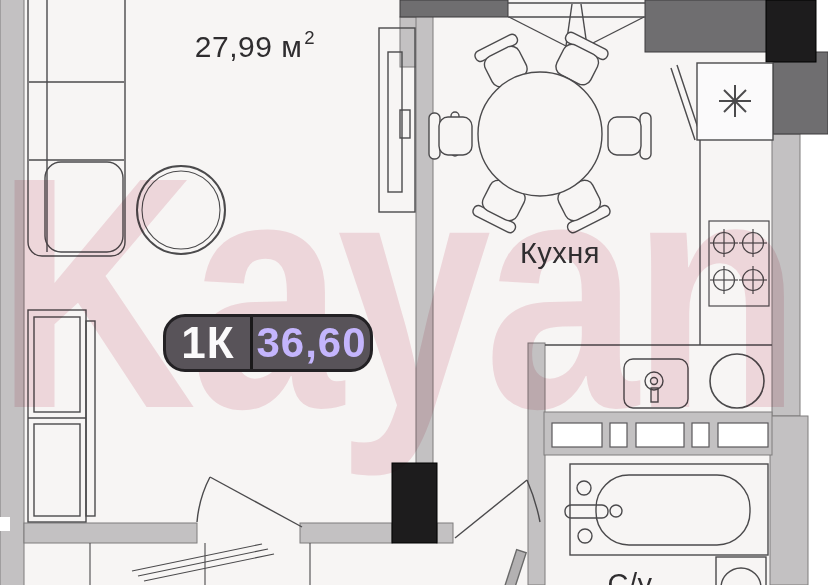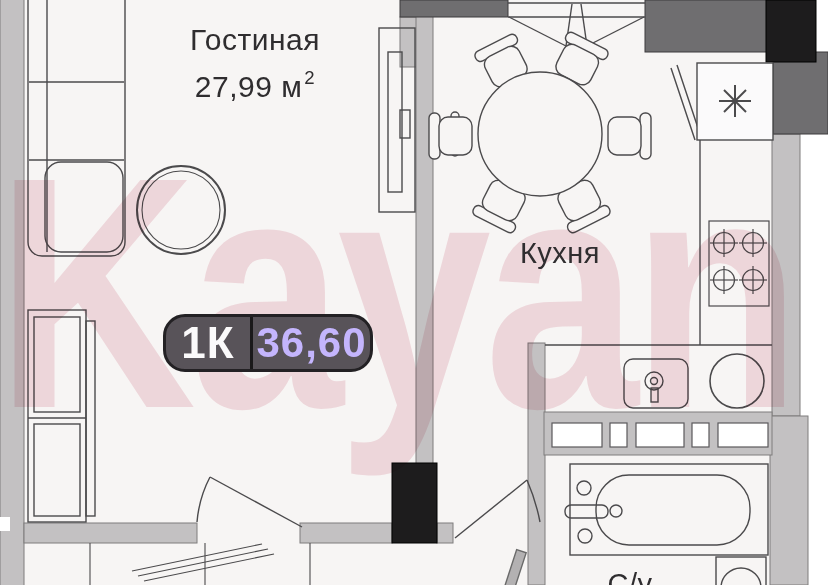--- a/index.html
+++ b/index.html
@@ -238,21 +238,20 @@
       <line x1="310" y1="543" x2="310" y2="585"></line>
       <line x1="132" y1="571" x2="262" y2="544"></line>
       <line x1="138" y1="576" x2="268" y2="549"></line>
       <line x1="144" y1="581" x2="274" y2="554"></line>
     </g>
   </svg>
 
   <div class="watermark">Kayan</div>
 
   <div class="room-label label-living">
-    <div>Гостиная</div>
     <div><span>27,99 м</span><sup>2</sup></div>
   </div>
 
   <div class="room-label label-kitchen">
     <div>Кухня</div>
   </div>
 
   <div class="room-label label-bath">С/у</div>
 
   <div class="badge">

